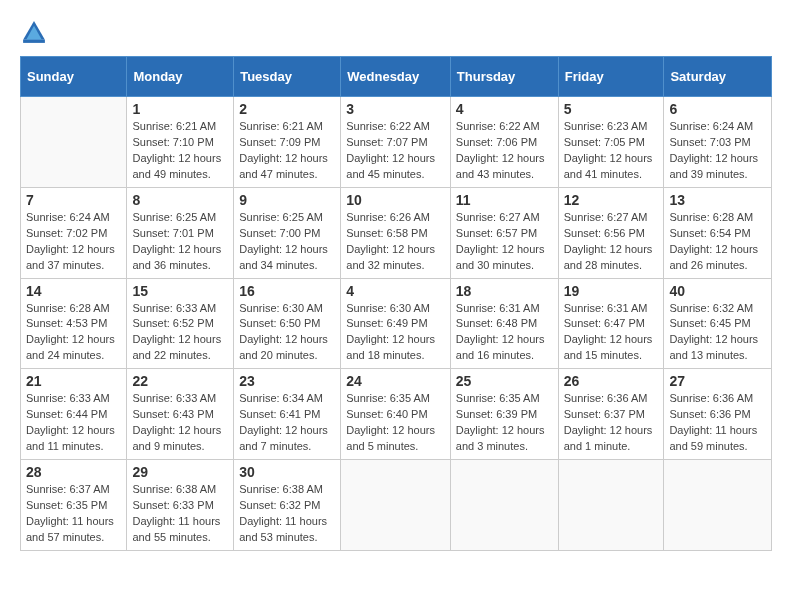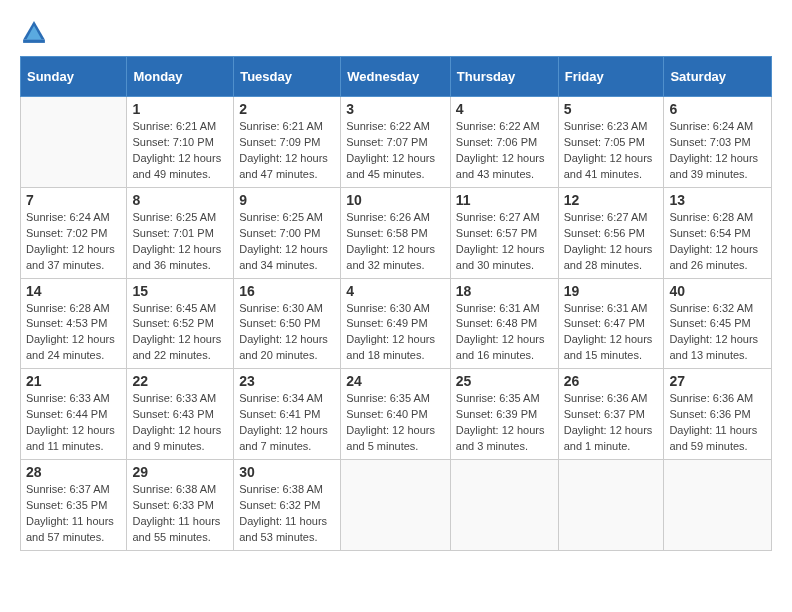--- a/index.html
+++ b/index.html
@@ -234,21 +234,21 @@
         <tr>
           <td>
             <span class="day-number">14</span>
             <div class="day-info">Sunrise: 6:28 AM
 Sunset: 4:53 PM
 Daylight: 12 hours
 and 24 minutes.</div>
           </td>
           <td>
             <span class="day-number">15</span>
-            <div class="day-info">Sunrise: 6:45 AM
+            <div class="day-info">Sunrise: 6:33 AM
 Sunset: 6:52 PM
 Daylight: 12 hours
 and 22 minutes.</div>
           </td>
           <td>
             <span class="day-number">16</span>
             <div class="day-info">Sunrise: 6:30 AM
 Sunset: 6:50 PM
 Daylight: 12 hours
 and 20 minutes.</div>

